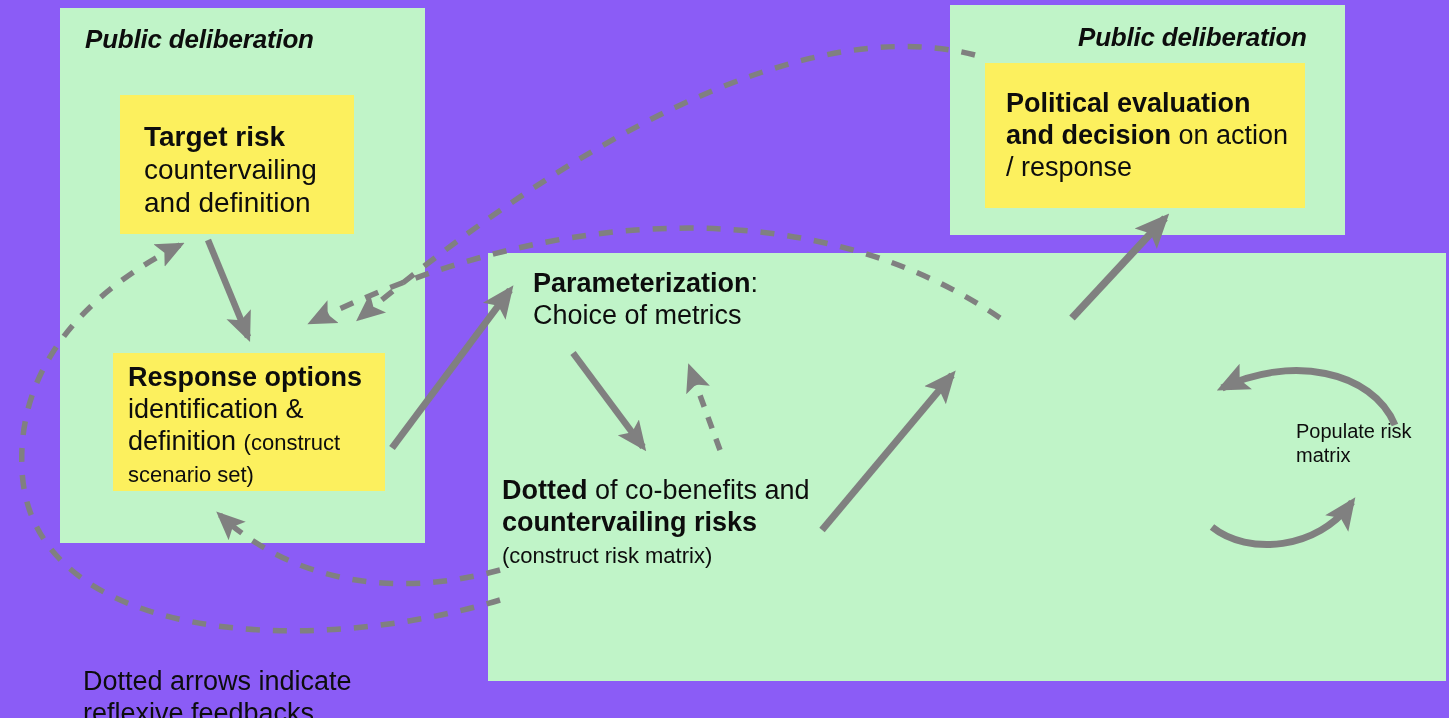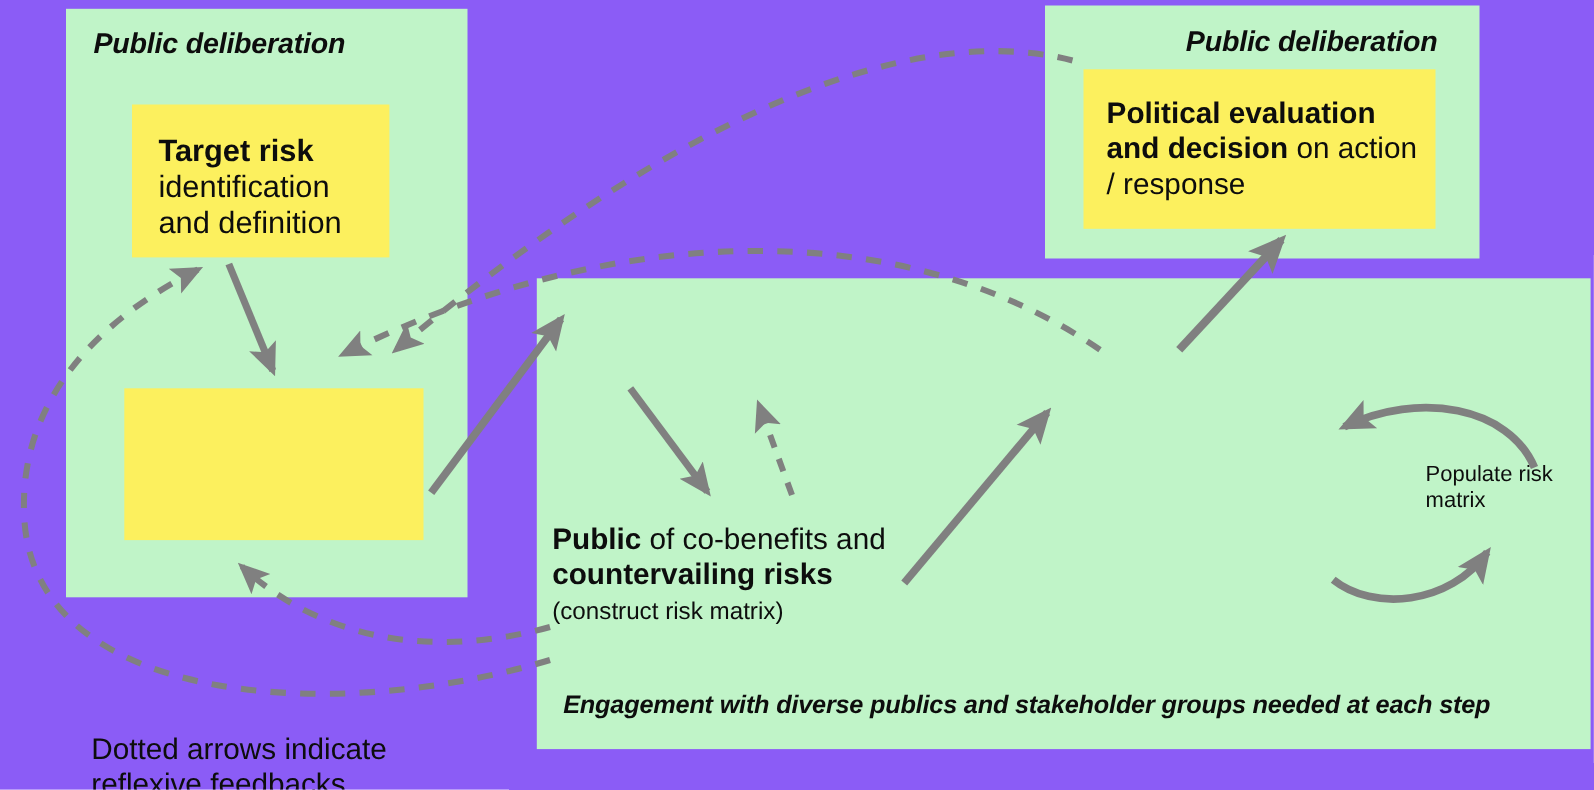--- a/index.html
+++ b/index.html
@@ -80,45 +80,51 @@
 <body>
 
 <div id="stage">
 
   <div class="panel" id="left-panel"></div>
   <div class="ital-label" id="left-pd-label">Public deliberation</div>
 
   <div class="ybox" id="target-risk-box"></div>
   <div class="txt" id="target-risk-text">
     <span class="b">Target risk</span><br>
-    <span>identification and definition</span>
+    <span>countervailing and definition</span>
   </div>
 
   <div class="ybox" id="response-box"></div>
+  <div class="txt" id="response-text">
+    <span class="b">Response options</span>
+    <span>identification &amp; definition </span><span class="small">(construct scenario set)</span>
+  </div>
 
   <div class="panel" id="tr-panel"></div>
   <div class="ital-label" id="tr-pd-label">Public deliberation</div>
 
   <div class="ybox" id="political-box"></div>
   <div class="txt" id="political-text">
     <span class="b">Political evaluation and decision</span><span> on action / response</span>
   </div>
 
   <div class="panel" id="main-panel"></div>
 
+  <div class="txt" id="param-text">
+    <span class="b">Parameterization</span><span>: Choice of metrics</span>
+  </div>
 
   <div class="txt" id="scoping-text">
-    <span class="b">Public</span><span> of co-benefits and </span><span class="b">countervailing risks</span><br>
+    <span class="b">Dotted</span><span> of co-benefits and </span><span class="b">countervailing risks</span><br>
     <span class="small">(construct risk matrix)</span>
   </div>
 
 
   <div class="txt" id="populate-text">Populate risk matrix</div>
 
-  <div class="ital-label" id="engagement-label">Engagement with diverse publics and stakeholder groups needed at each step</div>
 
   <div class="txt" id="caption">Dotted arrows indicate reflexive feedbacks</div>
 
   <svg class="svg-layer" viewBox="0 0 1449 718">
     <defs>
       <marker id="ah" viewBox="0 0 10 10" refX="8.2" refY="5" markerWidth="4.6" markerHeight="4.6" orient="auto-start-reverse">
         <path d="M 0 0.6 L 10 5 L 0 9.4 L 2.1 5 Z" fill="#808080"></path>
       </marker>
       <marker id="ahd" viewBox="0 0 10 10" refX="8.2" refY="5" markerWidth="5.2" markerHeight="5.2" orient="auto-start-reverse">
         <path d="M 0 0.6 L 10 5 L 0 9.4 L 2.1 5 Z" fill="#808080"></path>

